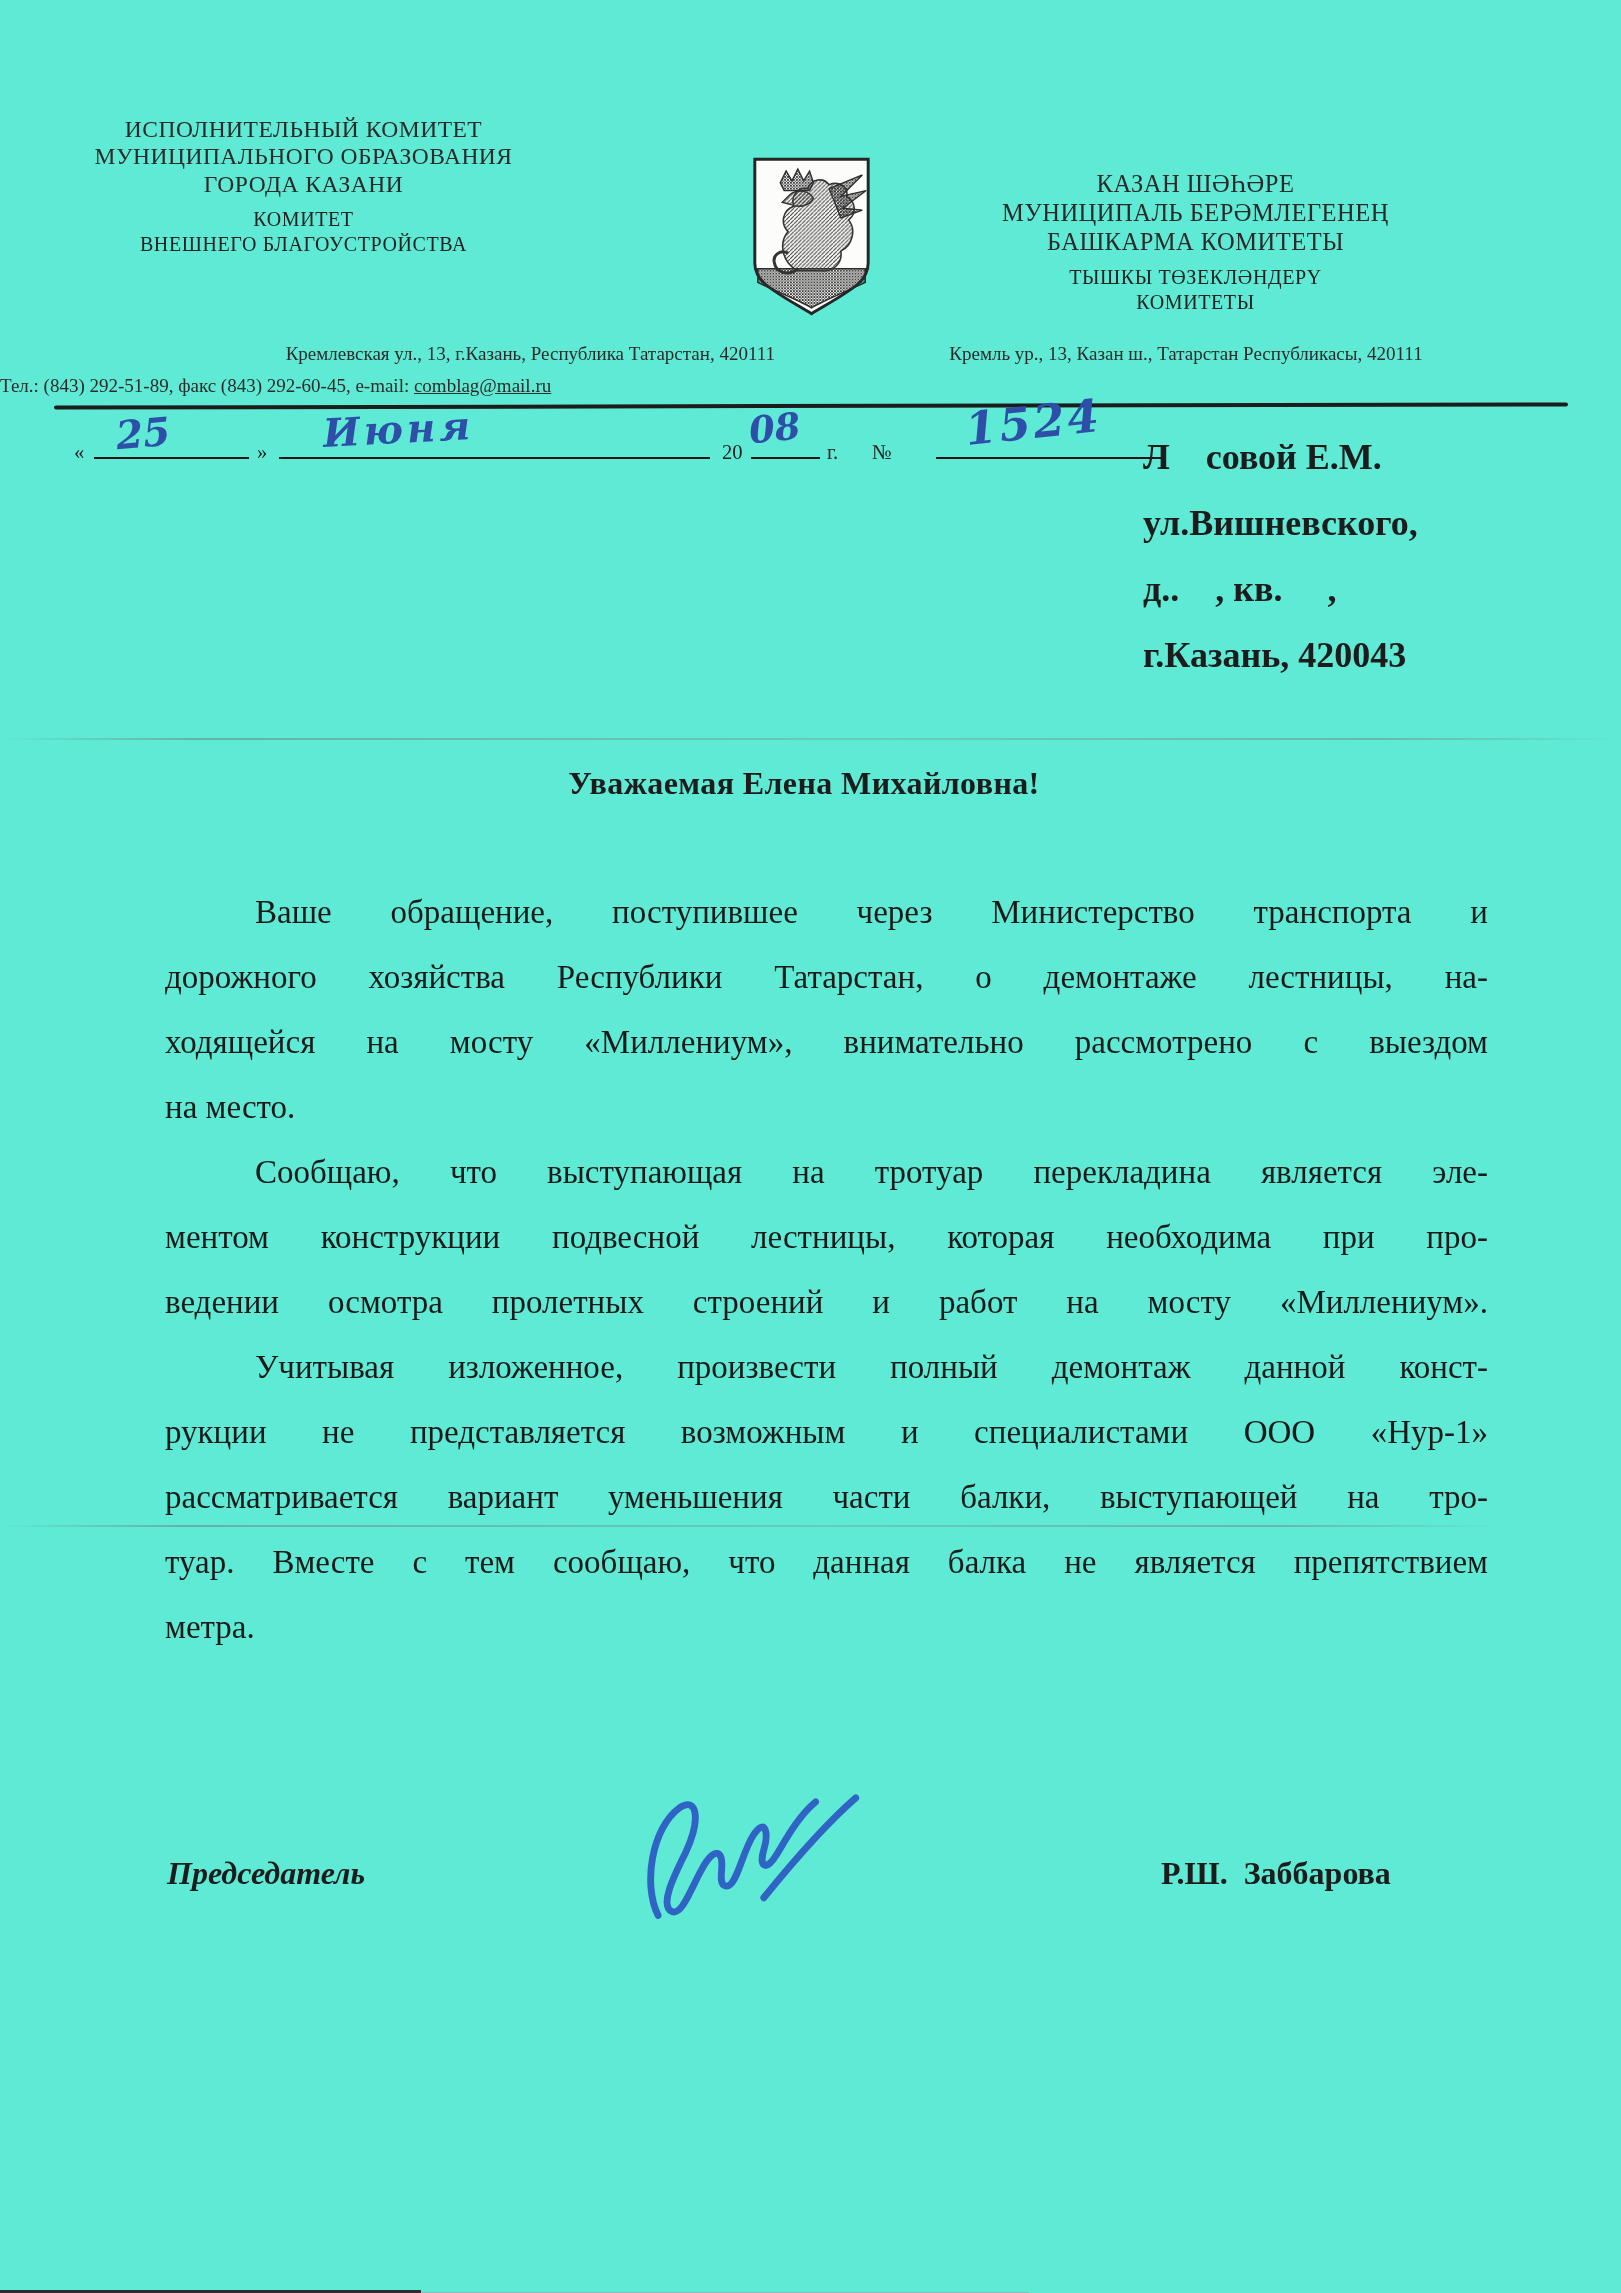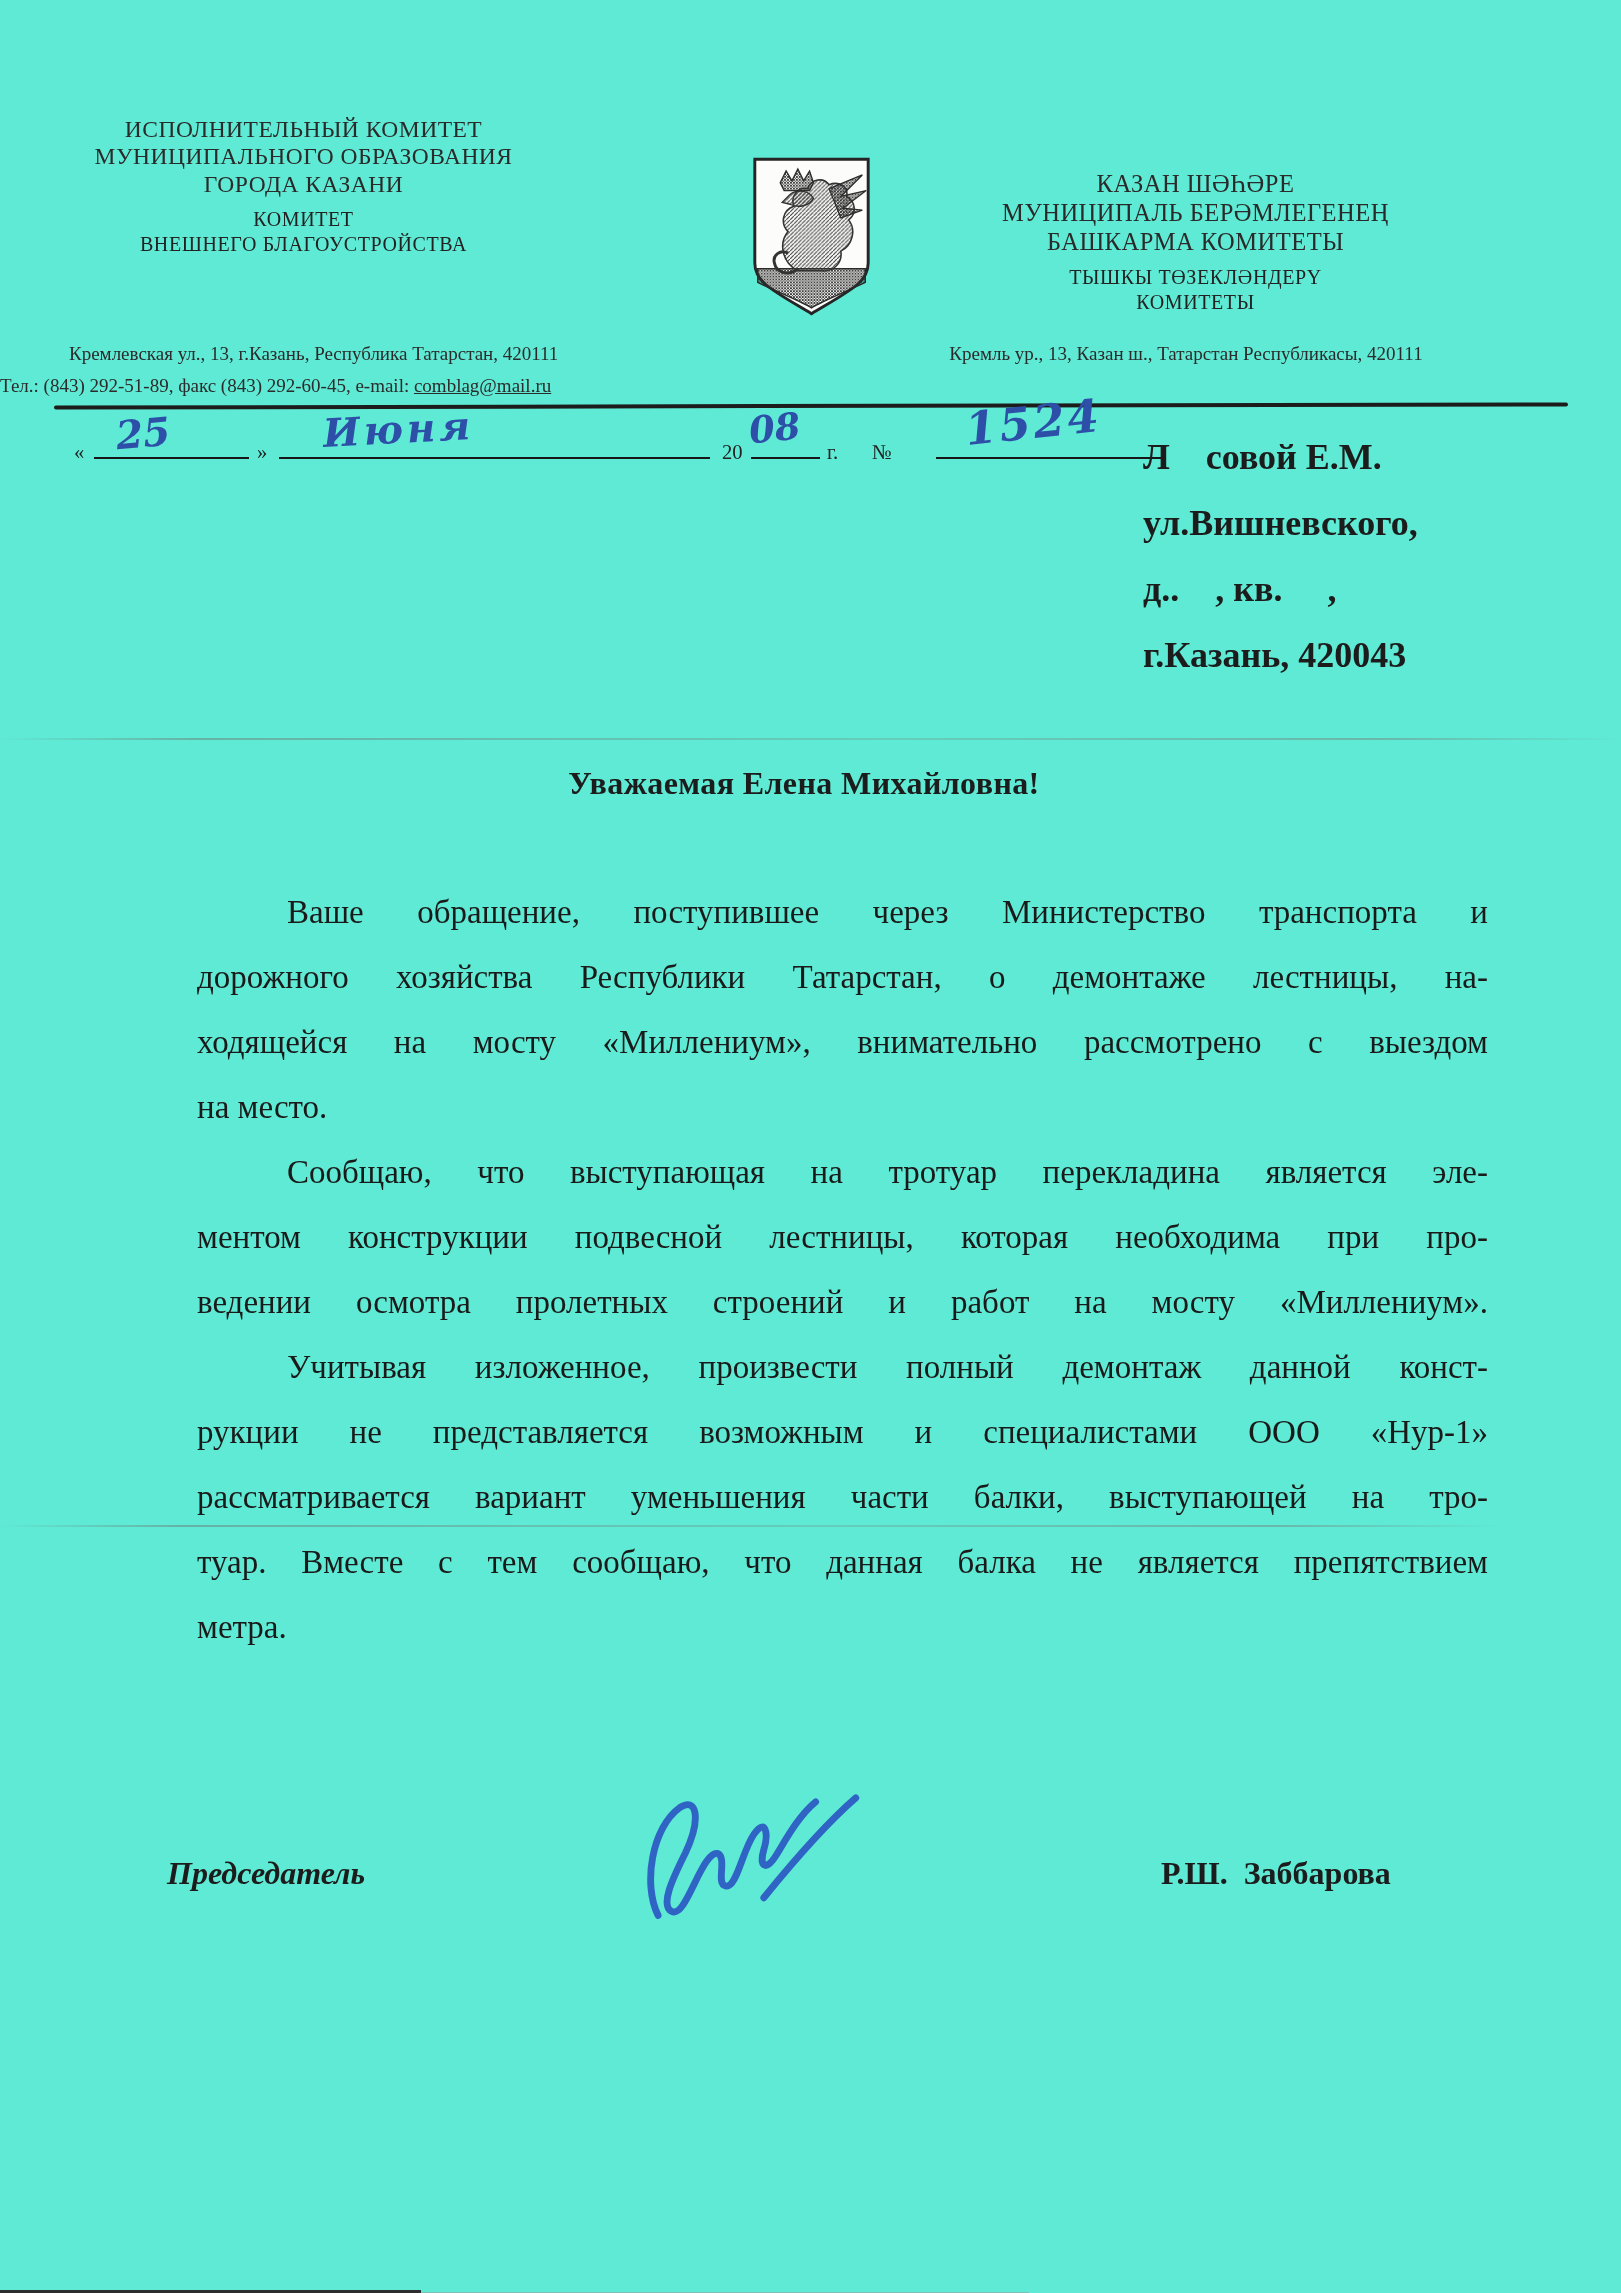--- a/index.html
+++ b/index.html
@@ -16,21 +16,21 @@
   .org-left{
     position:absolute;left:93px;top:116px;width:421px;
     text-align:center;font-size:23.5px;line-height:27.4px;letter-spacing:0.5px;color:#2a2a2a;
   }
   .org-right{
     position:absolute;left:965px;top:169px;width:461px;
     text-align:center;font-size:24.5px;line-height:29px;letter-spacing:0.5px;color:#2a2a2a;
   }
   .dept{margin-top:9px;font-weight:normal;font-size:20px;line-height:24.5px;letter-spacing:0.6px;color:#222;}
   .emblem{position:absolute;left:747px;top:153px;width:129px;height:167px;}
-  .addr-left{position:absolute;left:69px;top:343px;width:706px;text-align:left;font-size:19px;color:#2b2b2b;}
+  .addr-left{position:absolute;left:69px;top:343px;width:706px;text-align:right;font-size:19px;color:#2b2b2b;}
   .addr-right{position:absolute;left:828px;top:343px;width:716px;text-align:center;font-size:19px;color:#2b2b2b;}
   .contacts{position:absolute;left:0;top:375px;width:1621px;text-align:left;font-size:19px;color:#2b2b2b;}
   .contacts .email{text-decoration:underline;}
   .head-rule{position:absolute;left:54px;top:404px;width:1514px;height:3.9px;background:#1c1c1c;transform:rotate(-.12deg);border-radius:2px;}
   
   .ref{position:absolute;left:0;top:0;width:100%;height:0;}
   .printed{position:absolute;font-size:20.6px;color:#222;}
   .blank{position:absolute;border-bottom:2.9px solid #161616;}
   .hand{
     position:absolute;
@@ -40,21 +40,21 @@
   
   .recipient{position:absolute;left:1143px;top:424px;width:421px;font-weight:bold;font-size:36px;}
   .recipient div{height:66px;line-height:66px;}
   
   .crease{position:absolute;height:2px;background:linear-gradient(90deg,rgba(120,120,120,.0),rgba(110,110,110,.45) 12%,rgba(120,120,120,.25) 55%,rgba(120,120,120,.45) 85%,rgba(130,130,130,0));}
   .edge-dark{position:absolute;left:0;bottom:0;width:421px;height:3.9px;background:#2e2e2e;}
   .edge-gray{position:absolute;left:421px;bottom:0;width:608px;height:2px;background:#9a9a9a;opacity:.55;}
   
   .salutation{position:absolute;left:118px;top:765px;width:1372px;text-align:center;font-weight:bold;font-size:32px;letter-spacing:0.4px;}
   .body-text{position:absolute;left:165px;top:880px;width:1323px;font-size:33px;color:#1a1a1a;}
-  .bline{height:65px;line-height:65px;text-align:justify;text-align-last:justify;white-space:normal;margin-left:32px;}
+  .bline{height:65px;line-height:65px;text-align:justify;text-align-last:justify;white-space:normal;}
   .bline.first{text-indent:90px;}
   .bline.last{text-align:left;text-align-last:left;}
   
   .sig-title{position:absolute;left:167px;top:1855px;font-weight:bold;font-size:32px;font-style:italic;}
   .sig-name{position:absolute;left:1161px;top:1855px;font-weight:bold;font-size:32px;white-space:nowrap;}
   .sig-scribble{position:absolute;left:617px;top:1790px;width:274px;height:147px;}
 </style>
 </head>
 <body>
 

